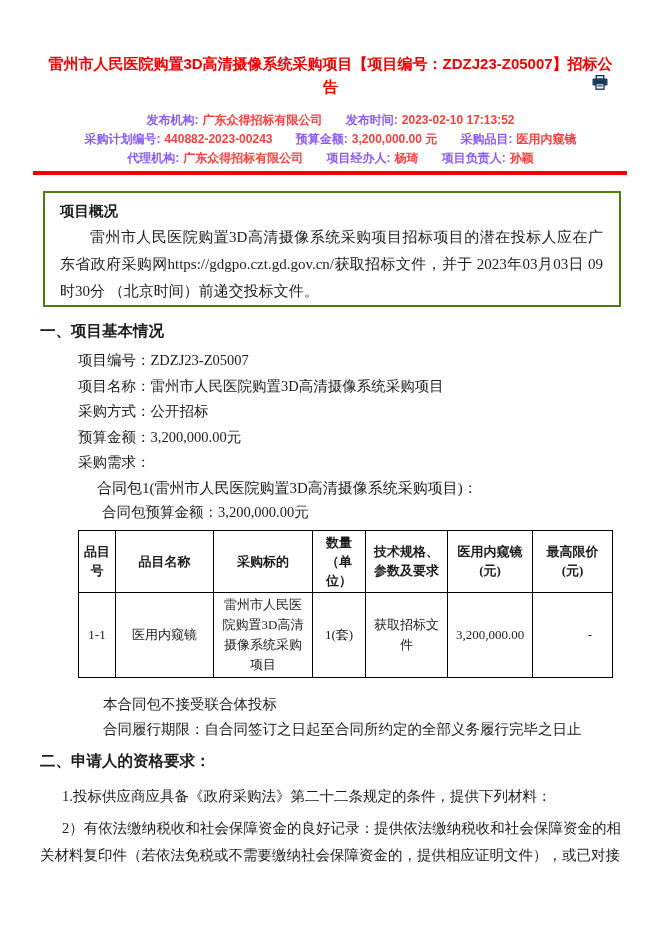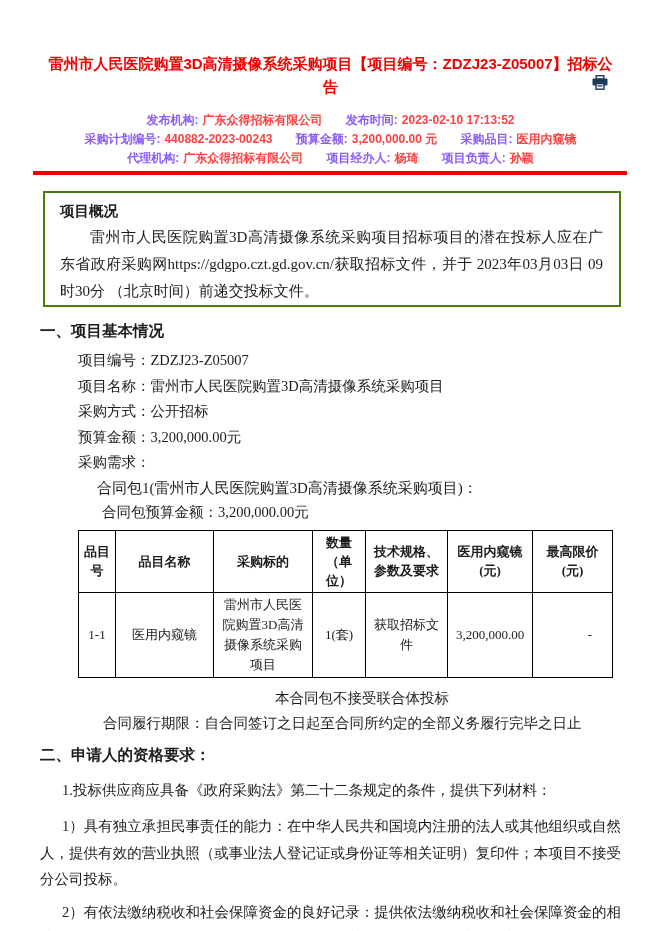--- a/index.html
+++ b/index.html
@@ -27,21 +27,21 @@
   .ov-heading{font-weight:bold;font-size:14.5px;line-height:16px;}
   .ov-body{margin:5px 0 0;font-size:15px;line-height:27px;text-indent:2em;text-align:justify;word-break:break-all;}
 
   
   .sec-heading{margin:15px 0 0;font-size:15.5px;font-weight:bold;line-height:18px;}
   .items{margin-top:13px;}
   .item{margin:0 0 10.6px;padding-left:38px;font-size:14.5px;line-height:15px;}
   .pkg{margin:0 0 9px;padding-left:57px;font-size:15px;line-height:15px;}
   .pkg2{margin:0 0 0;padding-left:62px;font-size:14.5px;line-height:15px;}
   .note{margin:10px 0 0;padding-left:63px;font-size:14.5px;line-height:15px;}
-  .note.first{margin-top:13px;text-align:center;}
+  .note.first{margin-top:19px;}
 
   
   table.items-table{border-collapse:collapse;margin:10px 0 0 38px;table-layout:fixed;width:534px;}
   .items-table th,.items-table td{border:1px solid #000;text-align:center;vertical-align:middle;
     font-size:13px;padding:2px 4px;box-sizing:border-box;word-break:break-all;}
   .items-table th{font-weight:bold;line-height:19px;}
   .items-table td{line-height:20px;}
   .items-table tr{height:59px;}
   .items-table .ta-right{text-align:right;padding-right:20px;}
 
@@ -135,16 +135,15 @@
         <td class="ta-right">-</td>
       </tr>
     </tbody>
   </table>
 
   <p class="note first">本合同包不接受联合体投标</p>
   <p class="note">合同履行期限：自合同签订之日起至合同所约定的全部义务履行完毕之日止</p>
 
   <h2 class="sec-heading">二、申请人的资格要求：</h2>
   <p class="para p1">1.投标供应商应具备《政府采购法》第二十二条规定的条件，提供下列材料：</p>
-  <p class="para p2">1）具有独立承担民事责任的能力：在中华人民共和国境内注册的法人或其他组织或自然人，提供有效的营业执照（或事业法人登记证或身份证等相关证明）复印件；本项目不接受分公司投标。</p>
   <p class="para p3">2）有依法缴纳税收和社会保障资金的良好记录：提供依法缴纳税收和社会保障资金的相关材料复印件（若依法免税或不需要缴纳社会保障资金的，提供相应证明文件），或已对接</p>
 
 </div>
 
 </body></html>

